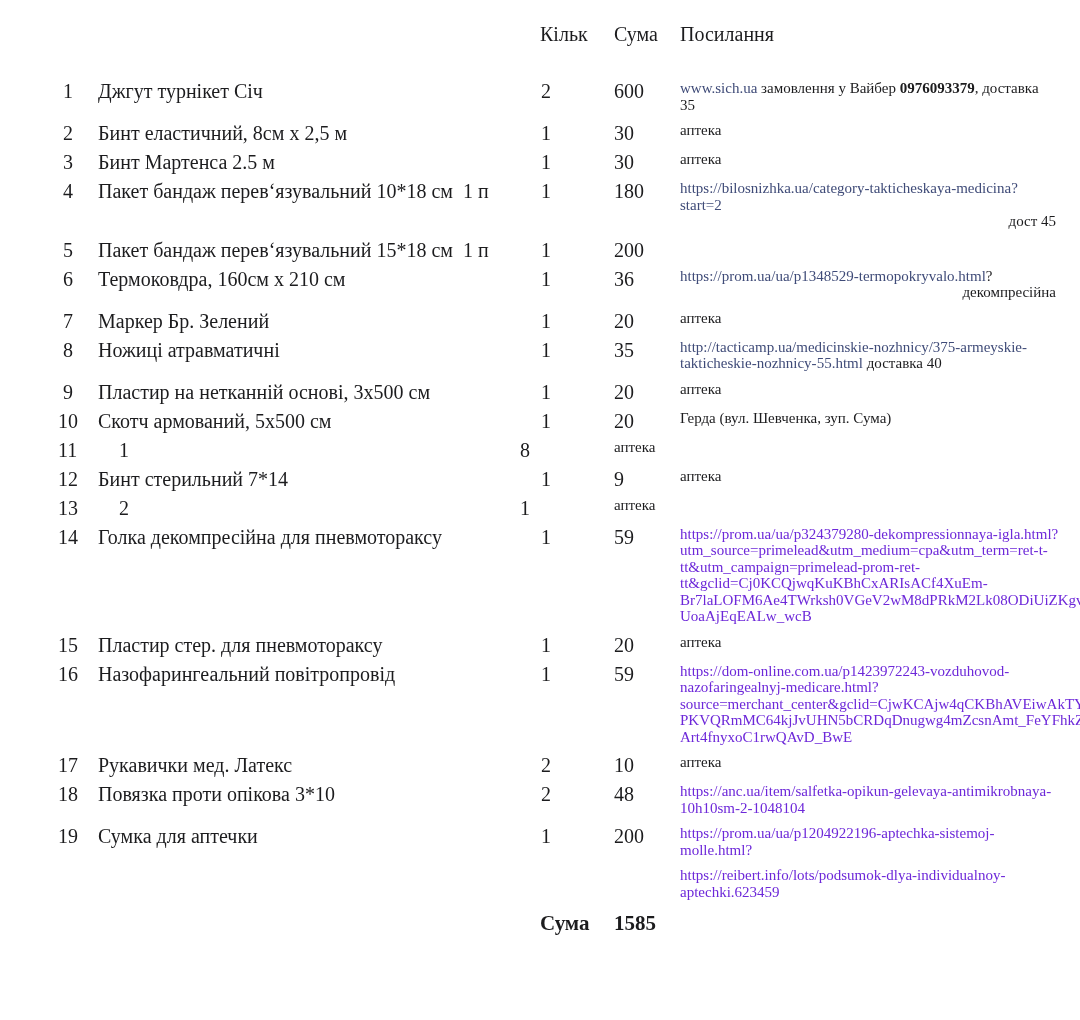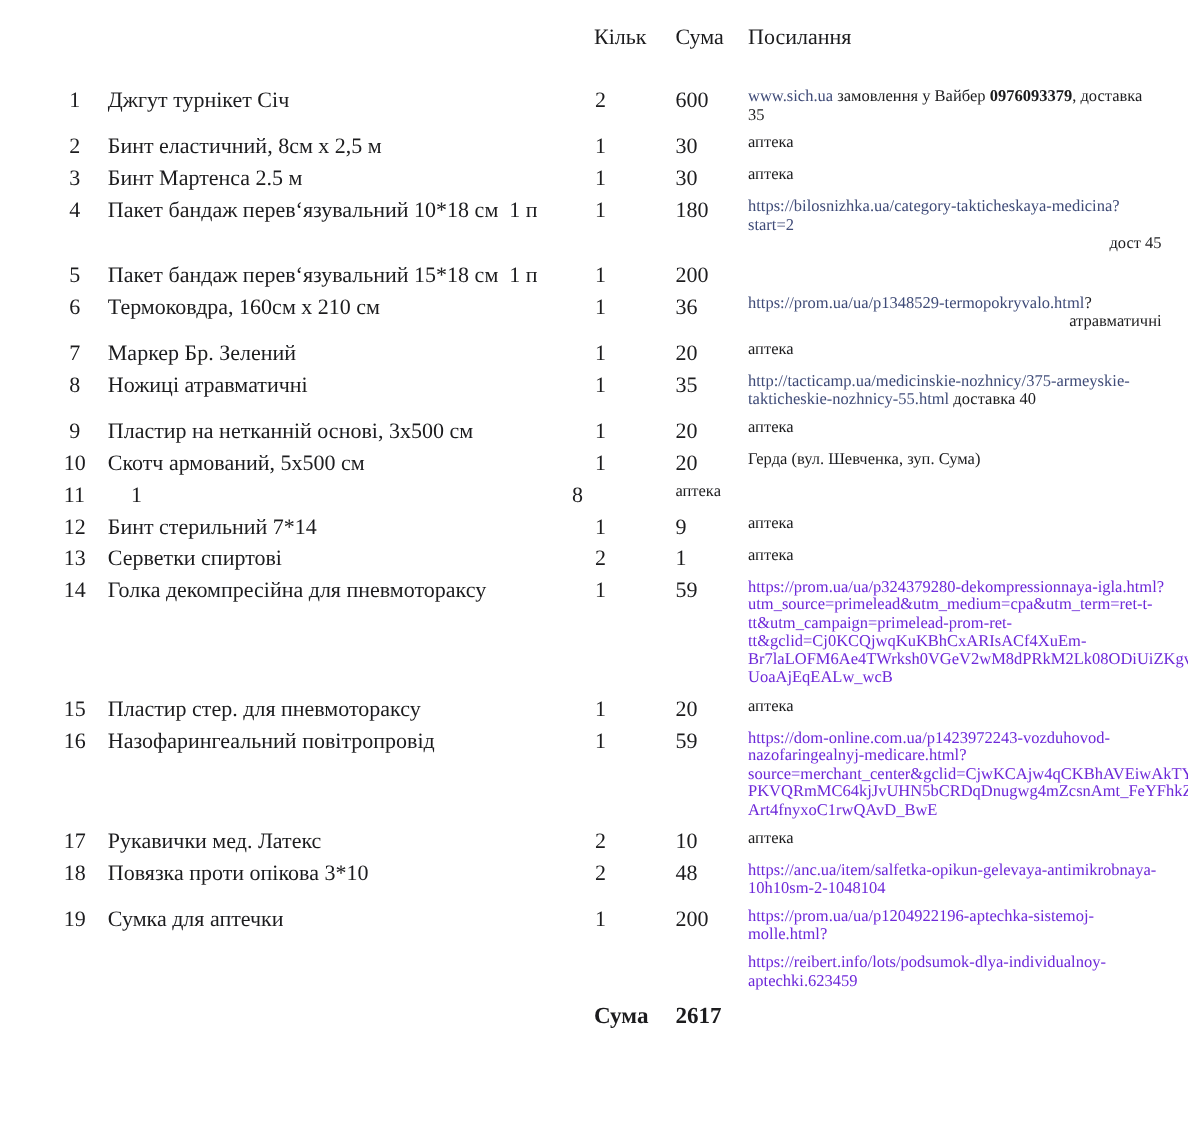--- a/index.html
+++ b/index.html
@@ -103,21 +103,21 @@
         <div class="cell name">Пакет бандаж перев‘язувальний 15*18 см  1 п</div>
         <div class="cell qty">1</div>
         <div class="cell sum">200</div>
         <div class="cell ref"></div>
       </div>
       <div class="grid row">
         <div class="cell num single">6</div>
         <div class="cell name">Термоковдра, 160см х 210 см</div>
         <div class="cell qty">1</div>
         <div class="cell sum">36</div>
-        <div class="cell ref"><a class="lnk">https://prom.ua/ua/p1348529-<wbr>termopokryvalo.html</a><span>?</span><span class="blk">атравматичні</span></div>
+        <div class="cell ref"><a class="lnk">https://prom.ua/ua/p1348529-<wbr>termopokryvalo.html</a><span>?</span><span class="blk">декомпресійна</span></div>
       </div>
       <div class="grid row">
         <div class="cell num single">7</div>
         <div class="cell name">Маркер Бр. Зелений</div>
         <div class="cell qty">1</div>
         <div class="cell sum">20</div>
         <div class="cell ref"><span>аптека</span></div>
       </div>
       <div class="grid row">
         <div class="cell num single">8</div>
@@ -148,21 +148,20 @@
       </div>
       <div class="grid row">
         <div class="cell num">12</div>
         <div class="cell name">Бинт стерильний 7*14</div>
         <div class="cell qty">1</div>
         <div class="cell sum">9</div>
         <div class="cell ref"><span>аптека</span></div>
       </div>
       <div class="grid row">
         <div class="cell num">13</div>
-        <div class="cell name">Серветки спиртові</div>
         <div class="cell qty">2</div>
         <div class="cell sum">1</div>
         <div class="cell ref"><span>аптека</span></div>
       </div>
       <div class="grid row">
         <div class="cell num">14</div>
         <div class="cell name">Голка декомпресійна для пневмотораксу</div>
         <div class="cell qty">1</div>
         <div class="cell sum">59</div>
         <div class="cell ref"><span class="url">https://prom.ua/ua/p324379280-<wbr>dekompressionnaya-<wbr>igla.html?<wbr>utm_source=primelead&amp;utm_medium=cpa&amp;utm_term=ret-<wbr>t-<wbr>tt&amp;utm_campaign=primelead-<wbr>prom-<wbr>ret-<wbr>tt&amp;gclid=Cj0KCQjwqKuKBhCxARIsACf4XuEm-<wbr>Br7laLOFM6Ae4TWrksh0VGeV2wM8dPRkM2Lk08ODiUiZKgvoUoaAjEqEALw_wcB</span></div>
@@ -206,16 +205,16 @@
         <div class="cell num"></div>
         <div class="cell name"></div>
         <div class="cell qty"></div>
         <div class="cell sum"></div>
         <div class="cell ref"><span class="url">https://reibert.info/lots/podsumok-<wbr>dlya-<wbr>individualnoy-<wbr>aptechki.623459</span></div>
       </div>
     </div>
 
   <div class="grid foot">
     <span class="f-label">Сума</span>
-    <span class="f-total">2617</span>
+    <span class="f-total">1585</span>
   </div>
 
 </div>
 
 </body></html>

